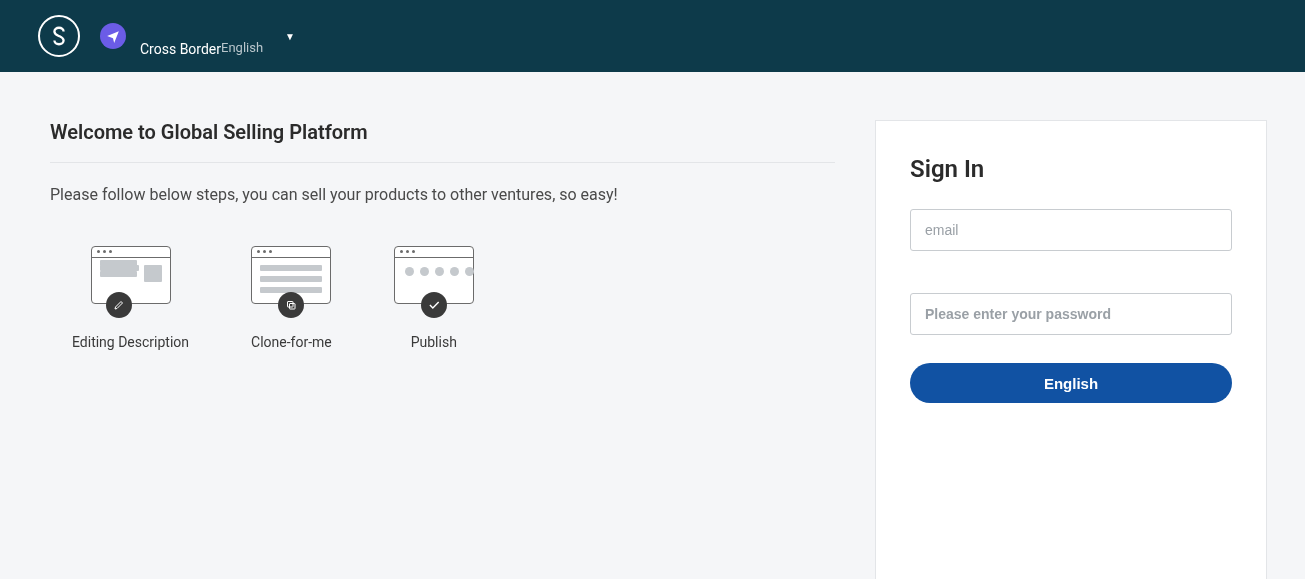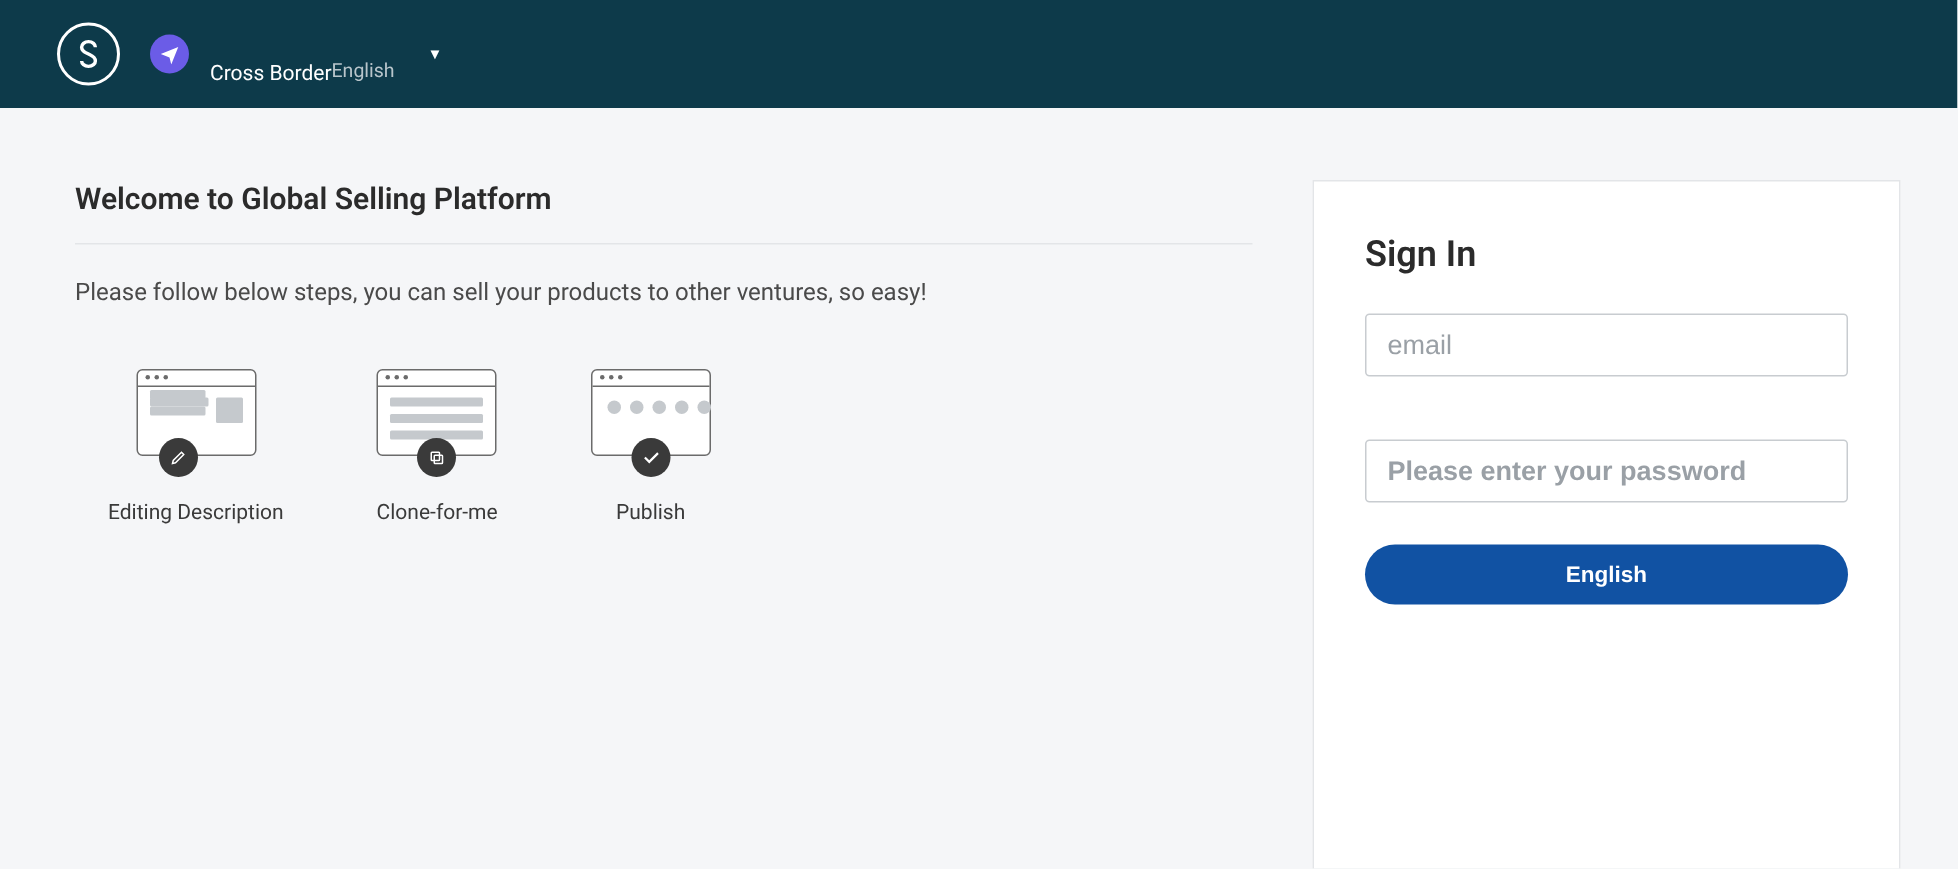--- a/index.html
+++ b/index.html
@@ -198,21 +198,21 @@
       font-weight: 600;
       color: #2b2b2b;
       margin-bottom: 26px;
     }
     .input-field {
       width: 100%;
       height: 42px;
       border: 1px solid #c8ccd0;
       border-radius: 3px;
       padding: 0 14px;
-      font-size: 18px;
+      font-size: 14px;
       color: #333;
       margin-bottom: 42px;
     }
     .input-field::placeholder {
       color: #9aa0a6;
     }
     .input-field:last-of-type {
       margin-bottom: 28px;
       font-weight: bold;
     }

